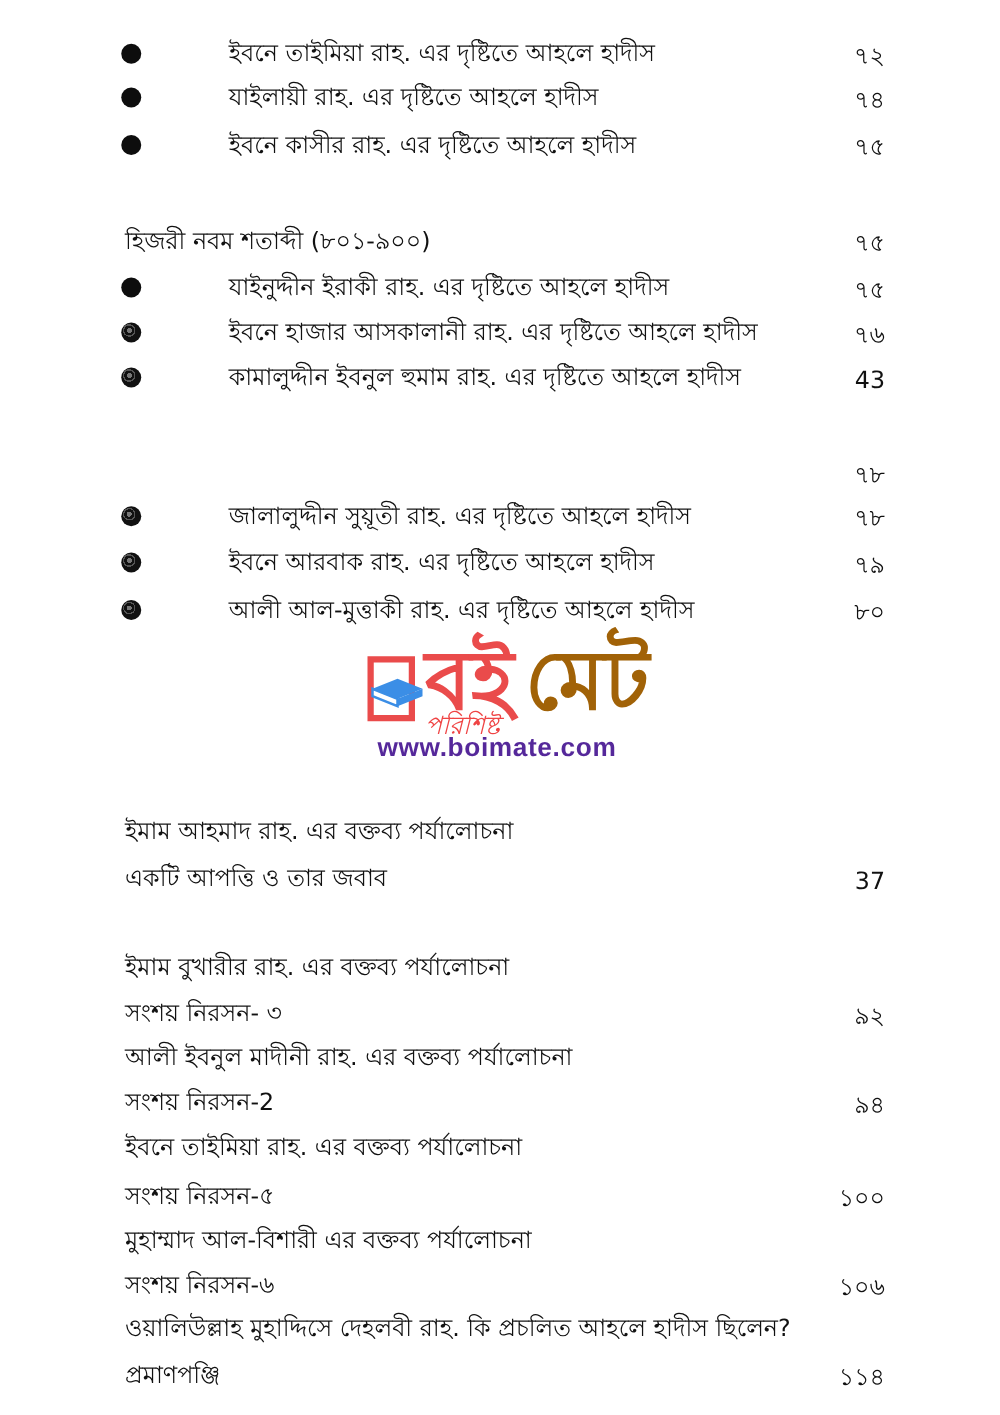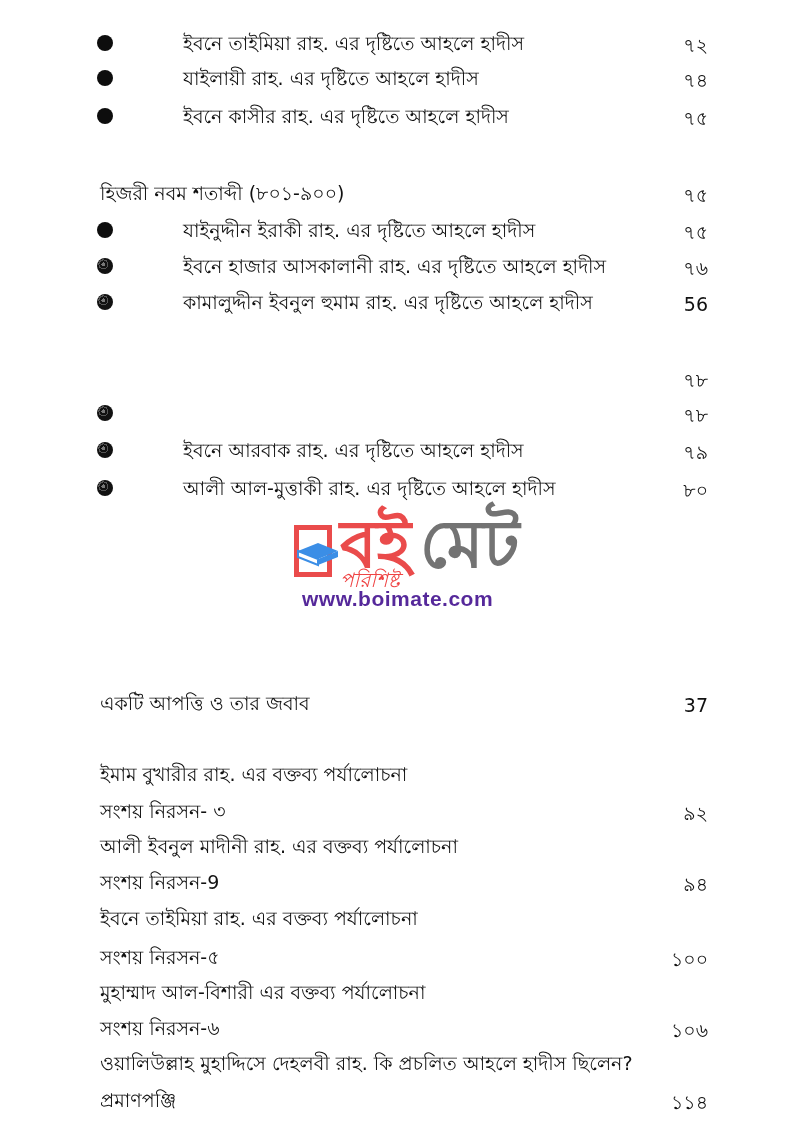--- a/index.html
+++ b/index.html
@@ -84,21 +84,21 @@
       font-size: 66px;
       font-weight: bold;
       color: #ea4b4b;
       line-height: 80px;
     }
     .wm-text-blue {
       position: absolute;
       left: 126px; top: -10px;
       font-size: 66px;
       font-weight: bold;
-      color: #737373;
+      color: #a16207;
       line-height: 80px;
     }
     .wm-url {
       position: absolute;
       left: 8px; top: 72px;
       font-family: "Liberation Sans", sans-serif;
       font-size: 21px;
       font-weight: bold;
       color: #4c1d95;
       letter-spacing: 0.5px;
@@ -144,28 +144,29 @@
     <span class="page-num">৭৫</span>
   </div>
   <div class="row" style="top:249px">
     <span class="bullet textured"></span>
     <span class="entry-title">ইবনে হাজার আসকালানী রাহ. এর দৃষ্টিতে আহলে হাদীস</span>
     <span class="page-num">৭৬</span>
   </div>
   <div class="row" style="top:285px">
     <span class="bullet textured"></span>
     <span class="entry-title">কামালুদ্দীন ইবনুল হুমাম রাহ. এর দৃষ্টিতে আহলে হাদীস</span>
-    <span class="page-num">56</span>
+    <span class="page-num">43</span>
   </div>
 
   <div class="row" style="top:361px">
     <span class="page-num">৭৮</span>
   </div>
   <div class="row" style="top:396px">
     <span class="bullet textured"></span>
+    <span class="entry-title">জালালুদ্দীন সুয়ূতী রাহ. এর দৃষ্টিতে আহলে হাদীস</span>
     <span class="page-num">৭৮</span>
   </div>
   <div class="row" style="top:433px">
     <span class="bullet textured"></span>
     <span class="entry-title">ইবনে আরবাক রাহ. এর দৃষ্টিতে আহলে হাদীস</span>
     <span class="page-num">৭৯</span>
   </div>
   <div class="row" style="top:471px">
     <span class="bullet textured"></span>
     <span class="entry-title">আলী আল-মুত্তাকী রাহ. এর দৃষ্টিতে আহলে হাদীস</span>
@@ -179,38 +180,42 @@
       <polygon points="2,10 22,18 22,24 2,16" fill="#ffffff" stroke="#3b8ee6" stroke-width="2"></polygon>
       <polygon points="22,18 42,10 42,16 22,24" fill="#3b8ee6"></polygon>
     </svg>
     <span class="wm-text-red">বই</span>
     <span class="wm-text-blue">মেট</span>
     <span class="wm-url">www.boimate.com</span>
   </div>
 
   <span class="appendix-title">পরিশিষ্ট</span>
 
+  <div class="row" style="top:648px">
+    <span class="entry-title flush">ইমাম আহমাদ রাহ. এর বক্তব্য পর্যালোচনা</span>
+    <span class="page-num"></span>
+  </div>
   <div class="row" style="top:686px">
     <span class="entry-title flush">একটি আপত্তি ও তার জবাব</span>
     <span class="page-num">37</span>
   </div>
   <div class="row" style="top:757px">
     <span class="entry-title flush">ইমাম বুখারীর রাহ. এর বক্তব্য পর্যালোচনা</span>
     <span class="page-num"></span>
   </div>
   <div class="row" style="top:794px">
     <span class="entry-title flush">সংশয় নিরসন- ৩</span>
     <span class="page-num">৯২</span>
   </div>
   <div class="row" style="top:829px">
     <span class="entry-title flush">আলী ইবনুল মাদীনী রাহ. এর বক্তব্য পর্যালোচনা</span>
     <span class="page-num"></span>
   </div>
   <div class="row" style="top:865px">
-    <span class="entry-title flush">সংশয় নিরসন-9</span>
+    <span class="entry-title flush">সংশয় নিরসন-2</span>
     <span class="page-num">৯৪</span>
   </div>
   <div class="row" style="top:901px">
     <span class="entry-title flush">ইবনে তাইমিয়া রাহ. এর বক্তব্য পর্যালোচনা</span>
     <span class="page-num"></span>
   </div>
   <div class="row" style="top:940px">
     <span class="entry-title flush">সংশয় নিরসন-৫</span>
     <span class="page-num">১০০</span>
   </div>

